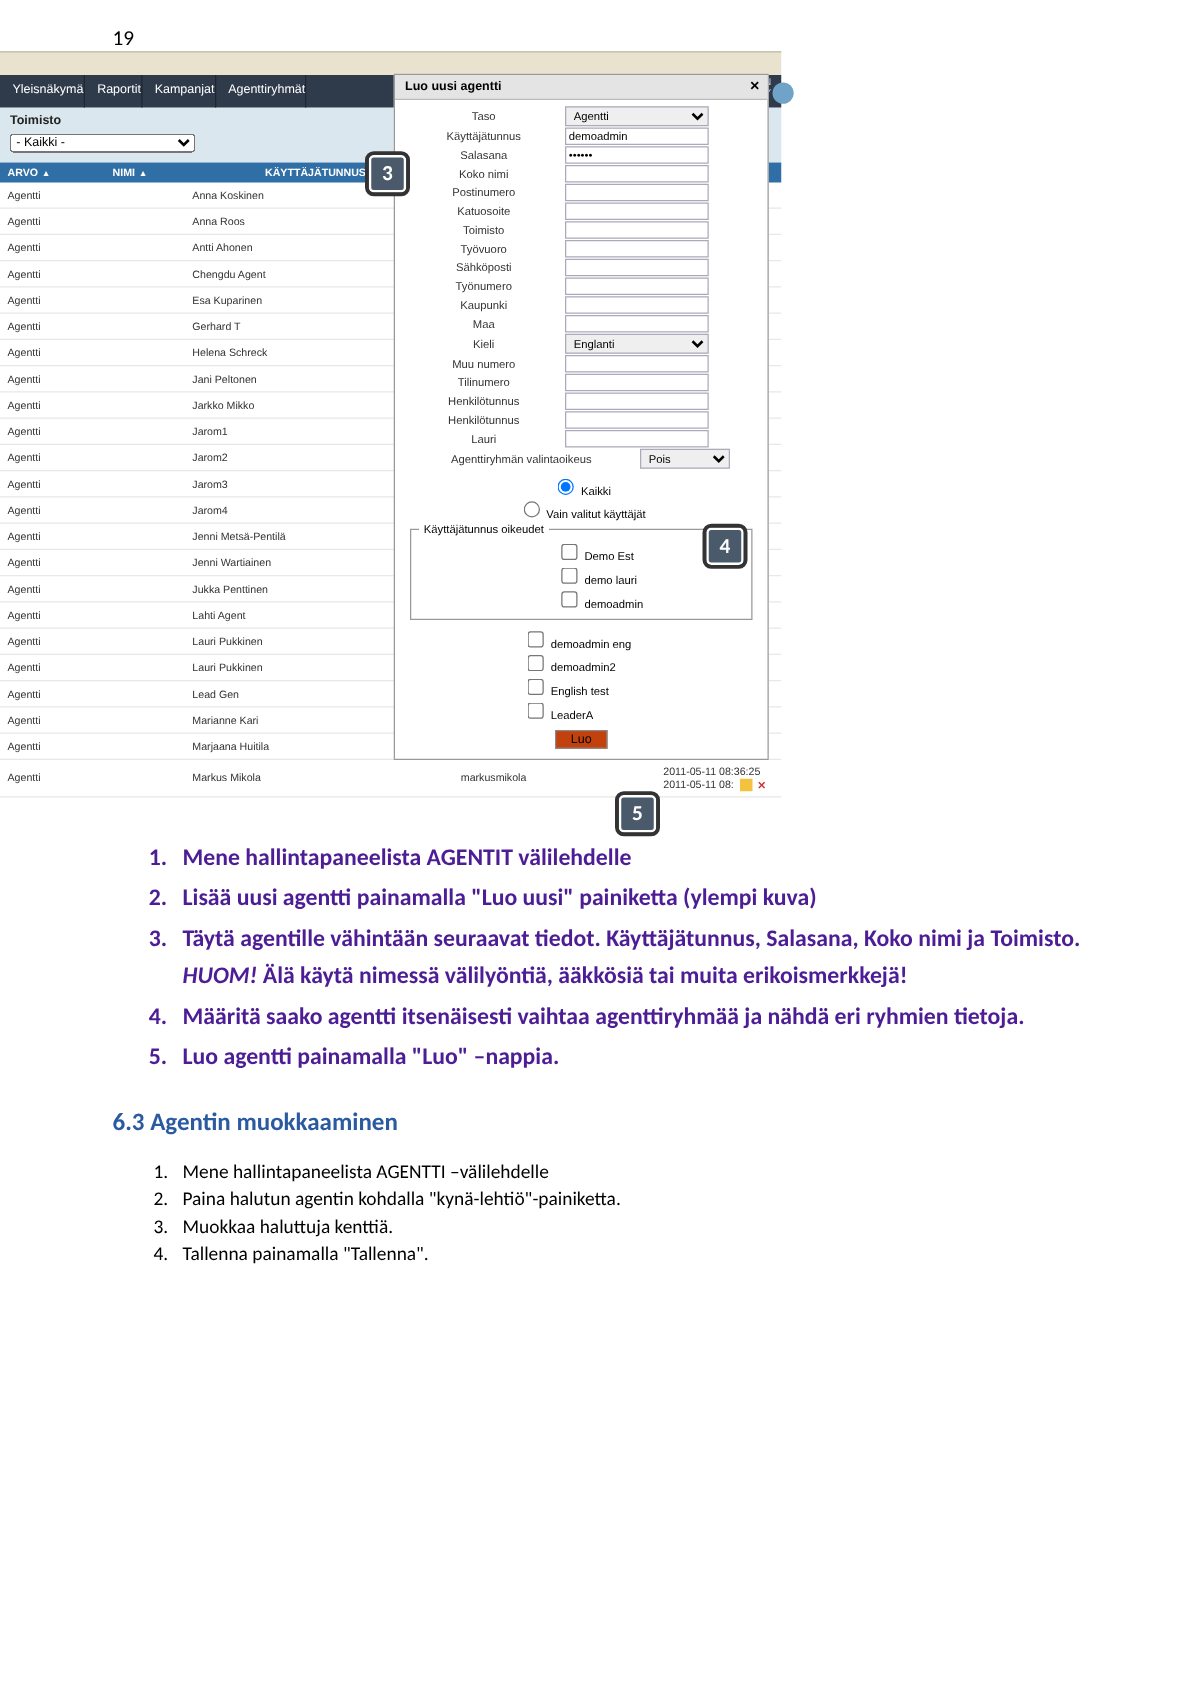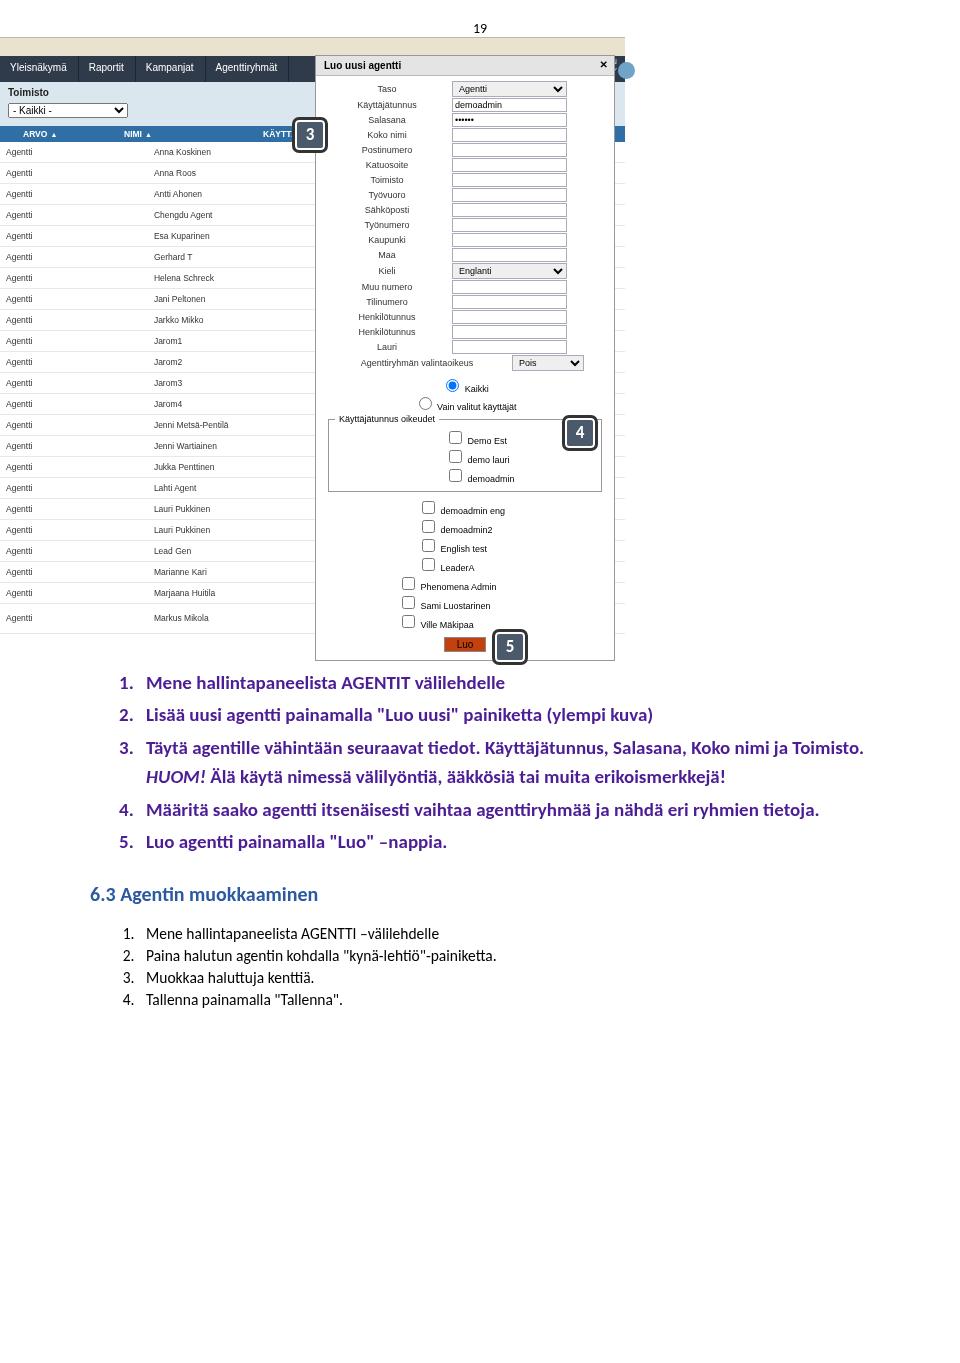--- a/index.html
+++ b/index.html
@@ -9,22 +9,21 @@
     background: #fff;
     color: #000;
   }
   .page {
     width: 960px;
     margin: 0 auto;
     padding: 20px 90px 40px 90px;
     box-sizing: border-box;
   }
   .page-number {
-    text-align: center;
-    font-size: 14px;
+    font-size: 17px;
   }
   h2.sec {
     color: #2b5aa0;
     font-size: 20px;
     font-weight: bold;
     margin: 26px 0 18px 0;
   }
   .screenshot-wrap {
     margin-left: -90px;
     width: 625px;
@@ -39,21 +38,21 @@
   .app-nav {
     background: #2f3a4a;
     height: 26px;
     display: flex;
     align-items: stretch;
     position: relative;
     color: #fff;
     font-size: 10px;
   }
   .app-nav .tab {
-    padding: 6px 11px 0 10px;
+    padding: 6px 0 0 10px;
     border-right: 1px solid #1e2630;
     cursor: pointer;
   }
   .app-nav .company {
     position: absolute;
     right: 8px;
     top: 2px;
     text-align: right;
     font-size: 8px;
     line-height: 1.1;
@@ -74,35 +73,35 @@
   }
   .app-sub .lbl {
     font-size: 10px;
     font-weight: bold;
     color: #222;
     display: block;
     margin-bottom: 2px;
   }
   .app-sub select {
     font-size: 10px;
-    width: 120px;
+    width: 148px;
   }
   .grid-wrap {
     background: #fff;
   }
   .grid-head {
     background: #2f6fa6;
     color: #fff;
     font-size: 8.5px;
     font-weight: bold;
     display: flex;
     height: 16px;
     align-items: center;
   }
-  .grid-head div { padding: 2px 6px; margin-left: 17px; }
+  .grid-head div { padding: 2px 6px; }
   .col-a { width: 72px; }
   .col-b { width: 110px; }
   .col-c { width: 80px; }
   .col-d { width: 45px; flex:1; }
   .grid-head .tri::after { content: "▲"; font-size: 7px; margin-left: 3px; }
   table.data {
     width: 100%;
     border-collapse: collapse;
     font-size: 8.5px;
     color: #333;
@@ -517,25 +516,20 @@
               <label><input type="checkbox" style=""> demo lauri</label>
               <label><input type="checkbox" style=""> demoadmin</label>
             </div>
         </fieldset>
         <div class="chk-col" style="margin-left:96px;" id="chk-outer1">
             <label><input type="checkbox" style=""> demoadmin eng</label>
             <label><input type="checkbox" style=""> demoadmin2</label>
             <label><input type="checkbox" style=""> English test</label>
             <label><input type="checkbox" style=""> LeaderA</label>
           </div>
-        <div class="chk-wide" id="chk-outer2">
-            <label style="display: block;"><input type="checkbox" style=""> Phenomena Admin</label>
-            <label style="display: block;"><input type="checkbox" style=""> Sami Luostarinen</label>
-            <label style="display: block;"><input type="checkbox" style=""> Ville Mäkipaa</label>
-          </div>
       </div>
       <div class="modal-foot">
         <button>Luo</button>
       </div>
     </div>
 
     <div class="step-circle" style="left:292px; top:80px;">3</div>
     <div class="step-circle" style="left:562px; top:378px;">4</div>
     <div class="step-circle" style="left:492px; top:592px;">5</div>
   </div>

